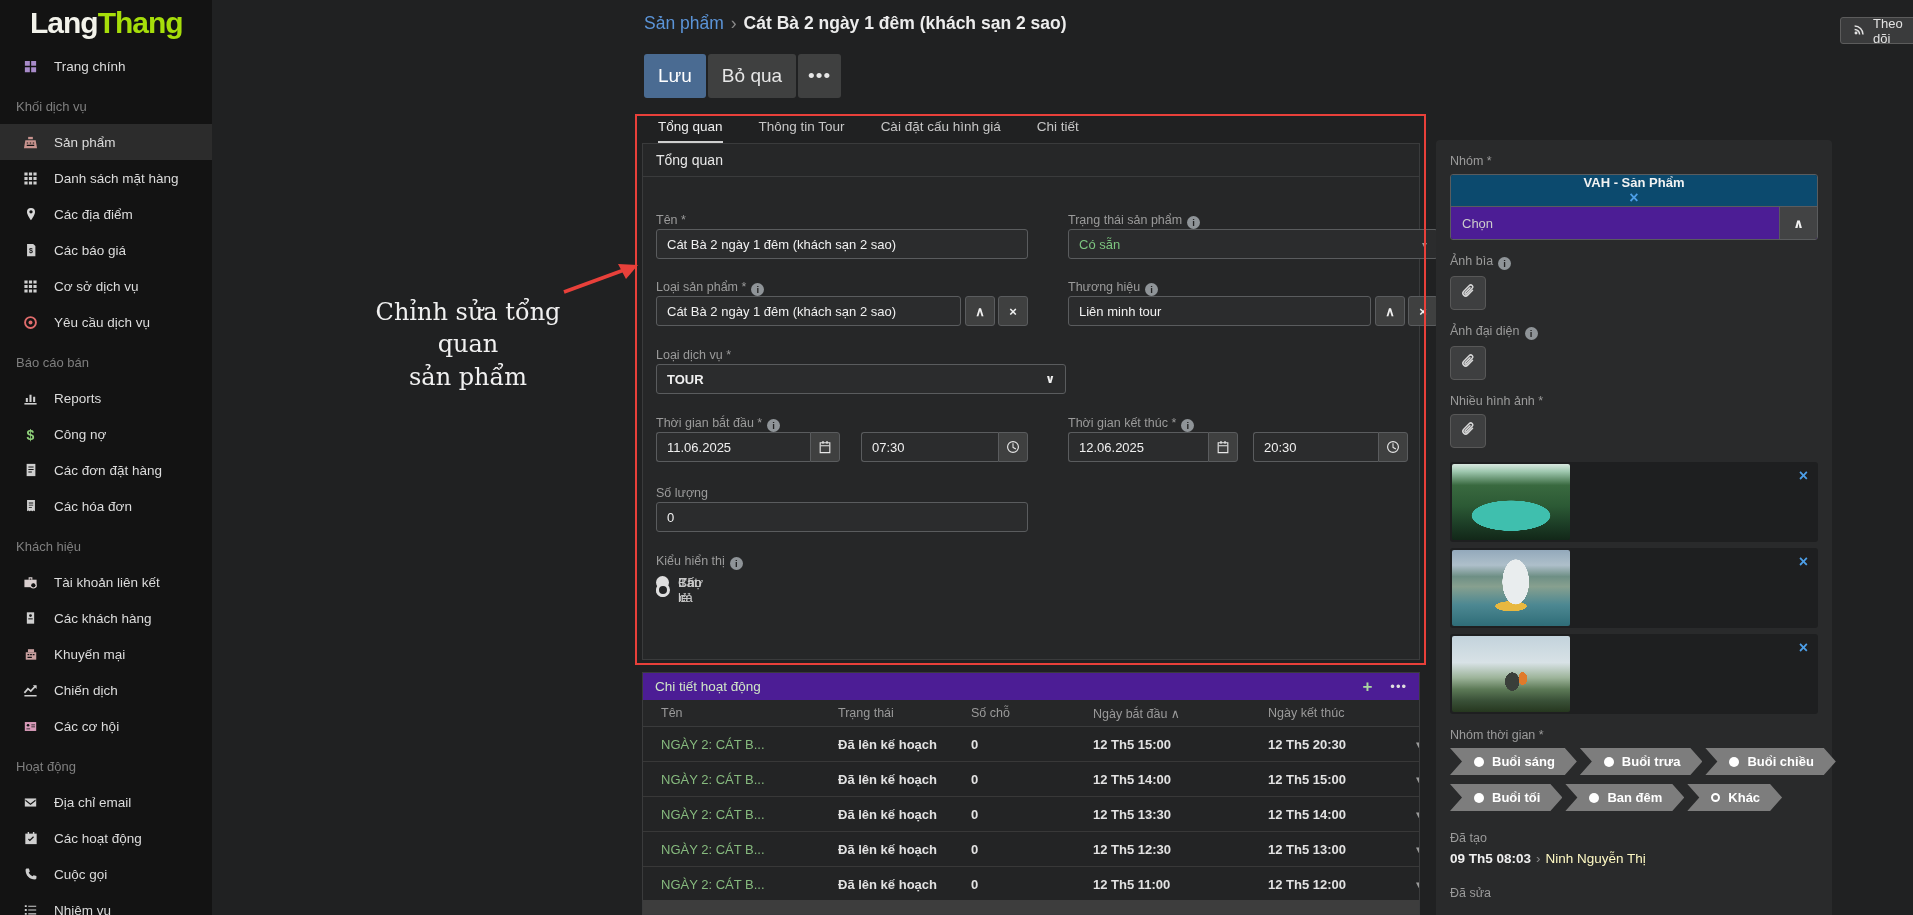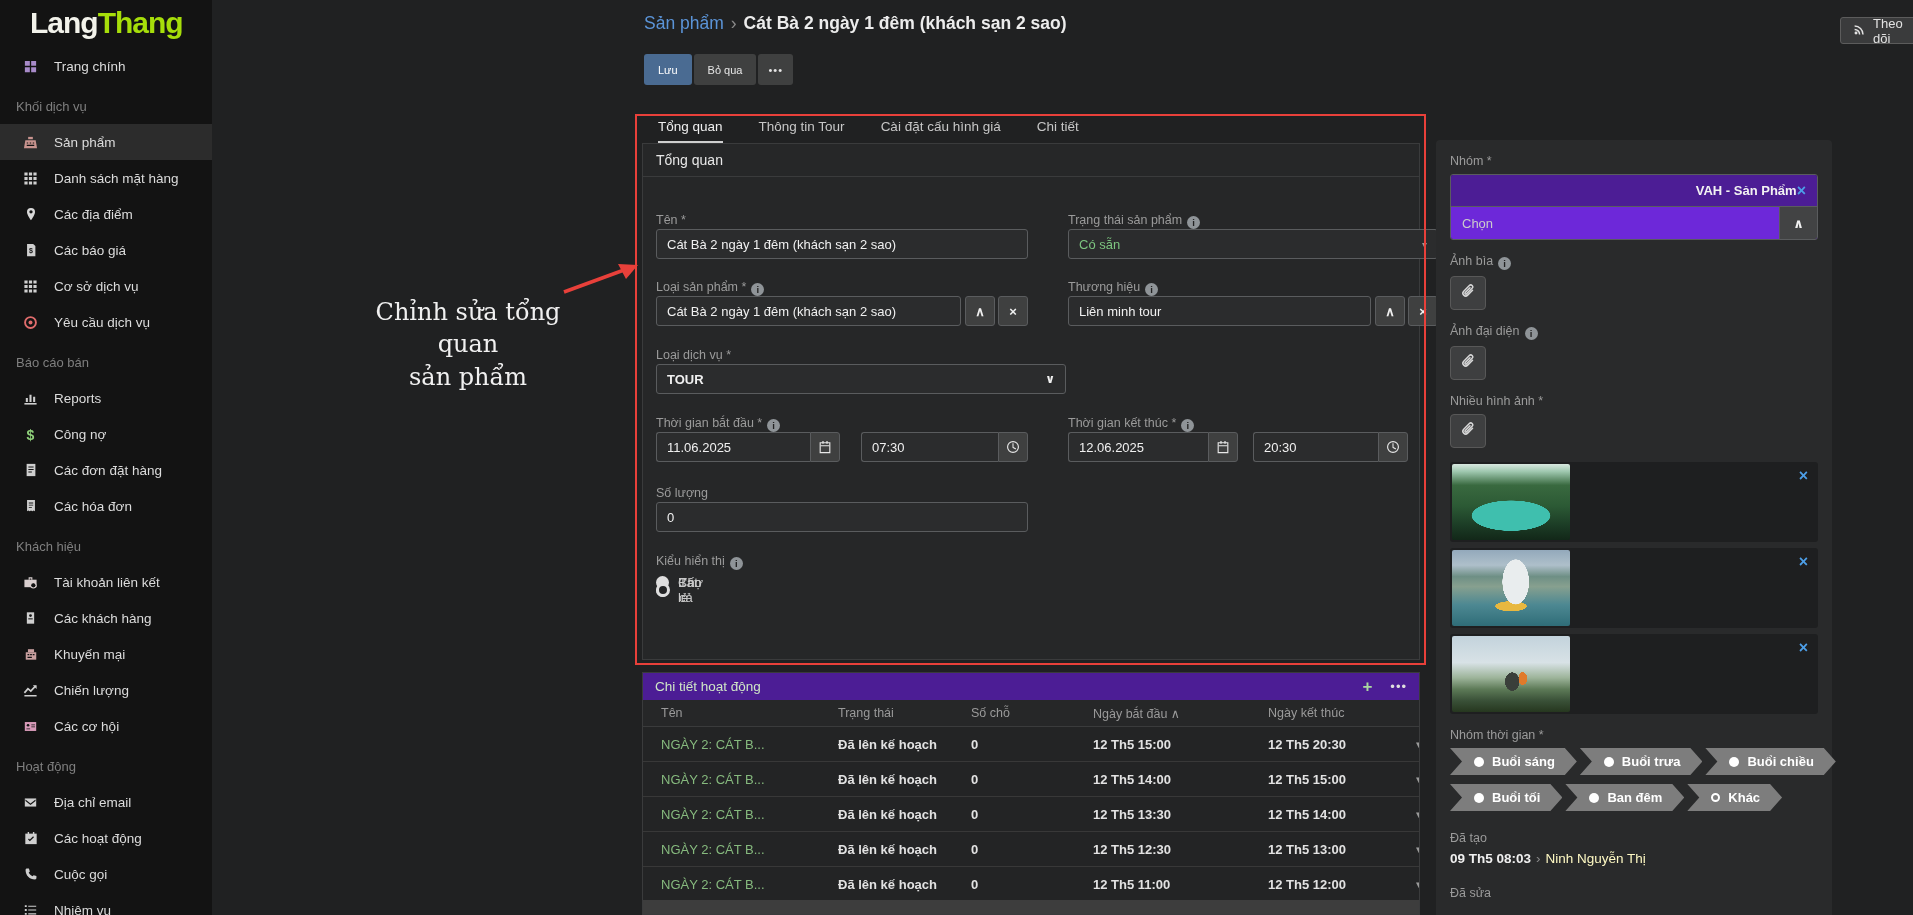--- a/index.html
+++ b/index.html
@@ -20,21 +20,21 @@
   .nav-icon { width:17px; height:17px; margin-right:15px; display:inline-flex; align-items:center; justify-content:center; color:#cfcfcf; flex:none; }
   
   .main { position:absolute; left:212px; top:0; right:0; bottom:0; }
   .breadcrumb { position:absolute; left:432px; top:13px; font-size:17.5px; }
   .breadcrumb .bc-link { color:#5b94d8; cursor:pointer; }
   .breadcrumb .bc-sep { color:#8a8a8a; margin:0 7px; }
   .breadcrumb .bc-title { color:#ececec; font-weight:600; }
   .follow-btn { position:absolute; left:1628px; top:17px; height:27px; display:inline-flex; align-items:center; gap:7px;
     padding:0 12px; background:#3a3b3c; border:1px solid #5c5c5c; border-radius:3px; color:#e2e2e2; cursor:pointer; }
   .actions { position:absolute; left:432px; top:54px; display:flex; gap:2px; }
-  .btn { height:31px; padding:0 14px; border:none; border-radius:3px; font-size:11px; cursor:pointer;
+  .btn { height:44px; padding:0 14px; border:none; border-radius:3px; font-size:19px; cursor:pointer;
     font-family:inherit; color:#e6e6e6; background:#3f4040; }
   .btn.primary { background:#4a6b92; color:#fff; }
   .btn.more { padding:0 10px; letter-spacing:1px; }
   
   .annotation-text { position:absolute; left:138px; top:296px; width:236px; text-align:center; z-index:3;
     font-family:"DejaVu Serif","Liberation Serif",serif; font-size:24px; line-height:1.35; color:#f0f0f0; }
   .annotation-arrow { position:absolute; left:348px; top:260px; z-index:3; }
   .red-rect { position:absolute; left:423px; top:114px; width:791px; height:551px; border:2px solid #e8403a; z-index:2; pointer-events:none; }
   
   .tabs { position:absolute; left:446px; top:119px; display:flex; gap:36px; font-size:13.5px; color:#c7c7c7; }
@@ -75,23 +75,23 @@
   .t-row { height:35px; border-bottom:1px solid #383838; font-size:13px; }
   .t-link { color:#86ba7e; cursor:pointer; }
   .t-cell { color:#e2e2e2; font-weight:600; }
   .t-status { color:#e2e2e2; font-weight:600; }
   .t-caret { text-align:right; color:#9a9a9a; font-size:11px; cursor:pointer; }
   .t-footer { position:absolute; left:0; right:0; bottom:0; height:14px; background:#3d3d3d; }
   
   .card { position:absolute; left:1224px; top:140px; width:396px; height:790px; background:#292a2b; border-radius:4px; padding:14px; }
   .c-label { font-size:12.5px; color:#9b9b9b; margin-bottom:6px; }
   .combo { border:1px solid #5a5c5e; border-radius:3px; overflow:hidden; margin-bottom:14px; }
-  .combo-val { height:32px; background:#4c1d95; display:flex; align-items:center; justify-content:flex-end; padding:0 11px;
-    color:#f2f2f2; font-weight:bold; border-bottom:1px solid #5a5c5e; }
-  .combo-sel { height:32px; background:#6d28d9; display:flex; align-items:center; justify-content:space-between; color:#cccccc; }
+  .combo-val { height:32px; background:#0c4a6e; display:flex; align-items:center; justify-content:center; padding:0 11px;
+    color:#f2f2f2; font-weight:bold; border-bottom:1px solid #5a5c5e;flex-direction:column; }
+  .combo-sel { height:32px; background:#4c1d95; display:flex; align-items:center; justify-content:space-between; color:#cccccc; }
   .combo-sel .txt { padding-left:11px; }
   .combo-sel .up { width:38px; height:32px; background:#424344; border-left:1px solid #5a5c5e; display:flex; align-items:center;
     justify-content:center; color:#f0f0f0; font-weight:bold; cursor:pointer; }
   .x-blue { color:#4d9fe8; font-weight:bold; font-size:16px; cursor:pointer; line-height:1; }
   .clip-btn { width:36px; height:34px; background:#3e3f40; border:1px solid #585858; border-radius:4px; color:#d8d8d8;
     display:flex; align-items:center; justify-content:center; cursor:pointer; margin-bottom:14px; }
   .gallery { display:flex; flex-direction:column; gap:6px; margin-bottom:14px; }
   .g-card { position:relative; height:80px; background:#1e1f20; border-radius:3px; padding:2px; }
   .g-thumb { width:118px; height:76px; border-radius:2px; }
   .g-card .x-blue { position:absolute; top:6px; right:10px; }
@@ -284,21 +284,21 @@
       </div>
 
       <div class="nav-entry">
         <span class="nav-icon" style="color: rgb(207, 207, 207);">
           <svg viewBox="0 0 16 16" width="15" height="15" fill="currentColor">
             <path fill="none" stroke="currentColor" stroke-width="1.8" d="M1.5 10.5 5.3 6l3 2.6 5.2-5.6"></path>
             <path d="M10.5 2.5h4v4z"></path>
             <path d="M1.5 12.8h13v1.6h-13z"></path>
           </svg>
         </span>
-        <span>Chiến lượng</span>
+        <span>Chiến dịch</span>
       </div>
 
       <div class="nav-entry">
         <span class="nav-icon" style="color: rgb(215, 154, 184);">
           <svg viewBox="0 0 16 16" width="15" height="13" fill="currentColor">
             <path d="M1 2.5h14v11H1z"></path>
             <circle cx="5" cy="6.5" r="1.6" fill="#131313"></circle>
             <path fill="#131313" d="M9 5.5h4.5v1H9zM9 8h4.5v1H9zM3 10.5h4.5v1H3z"></path>
           </svg>
         </span>

